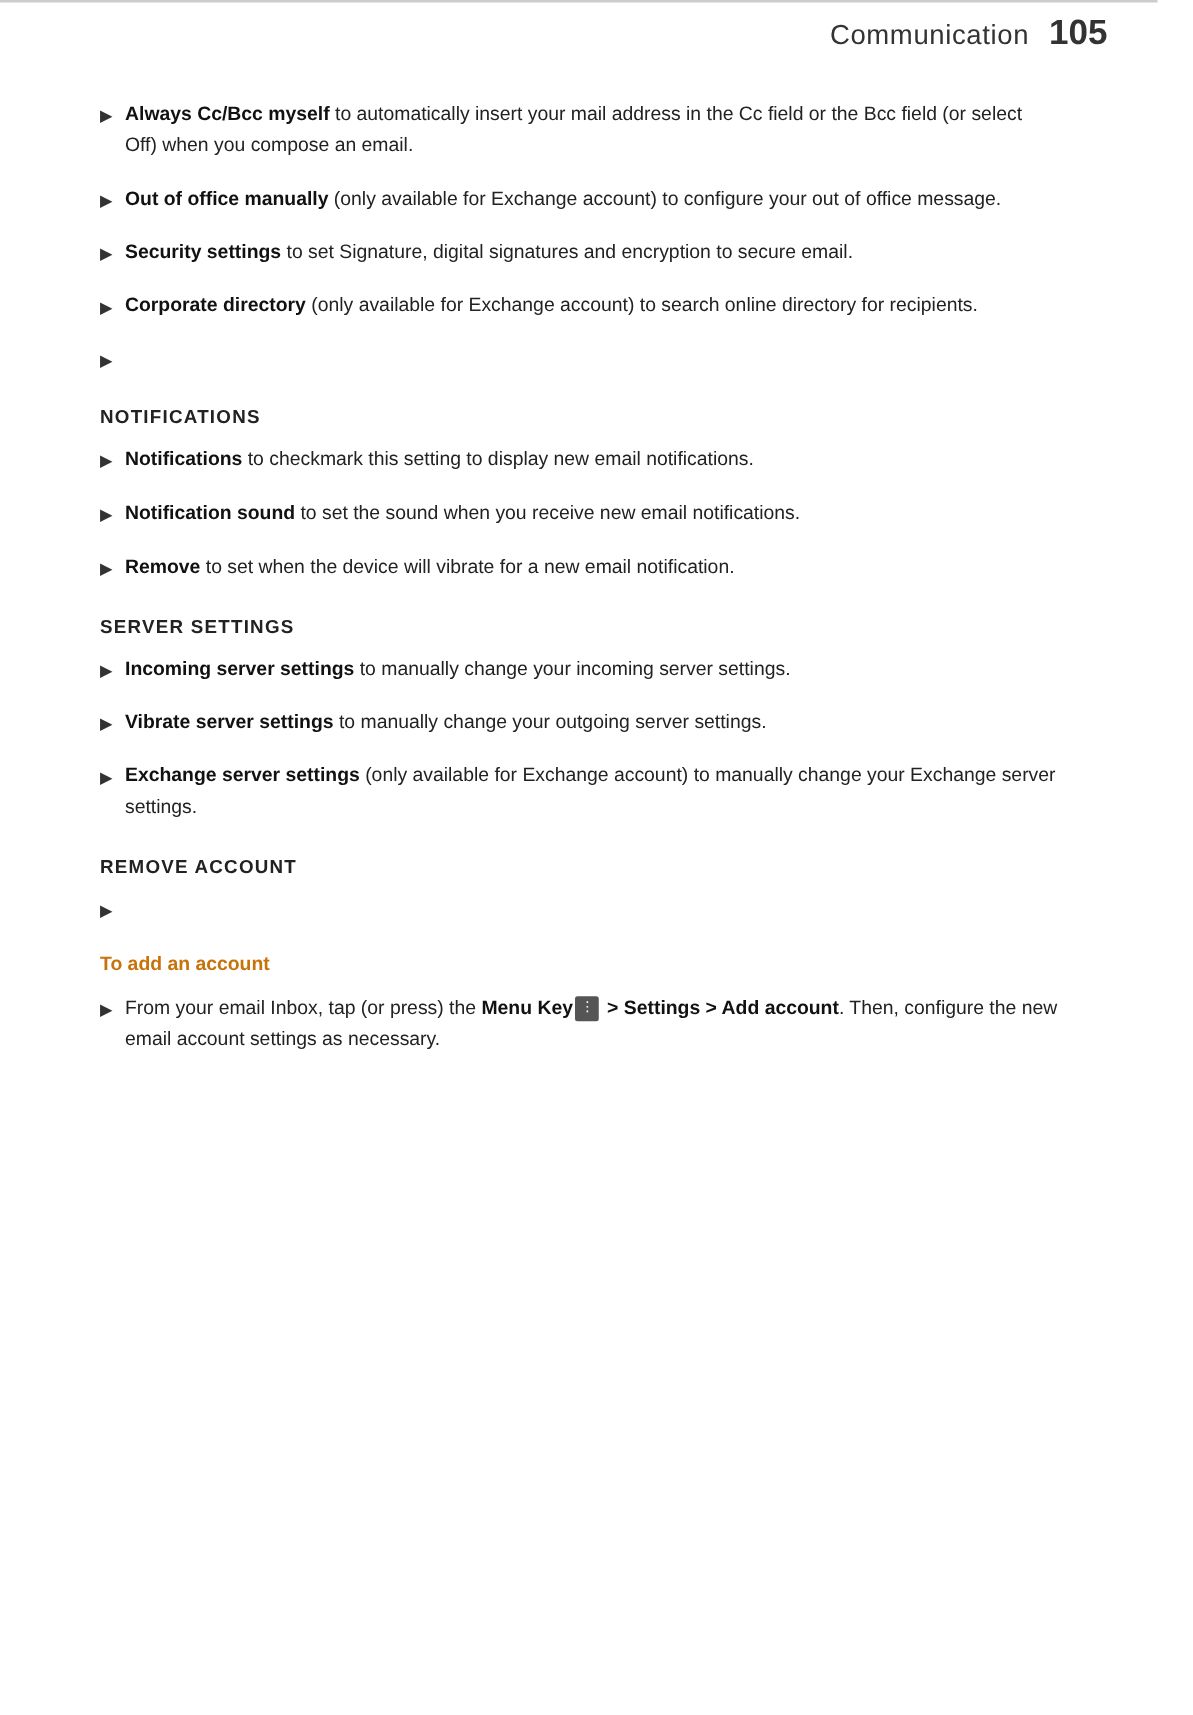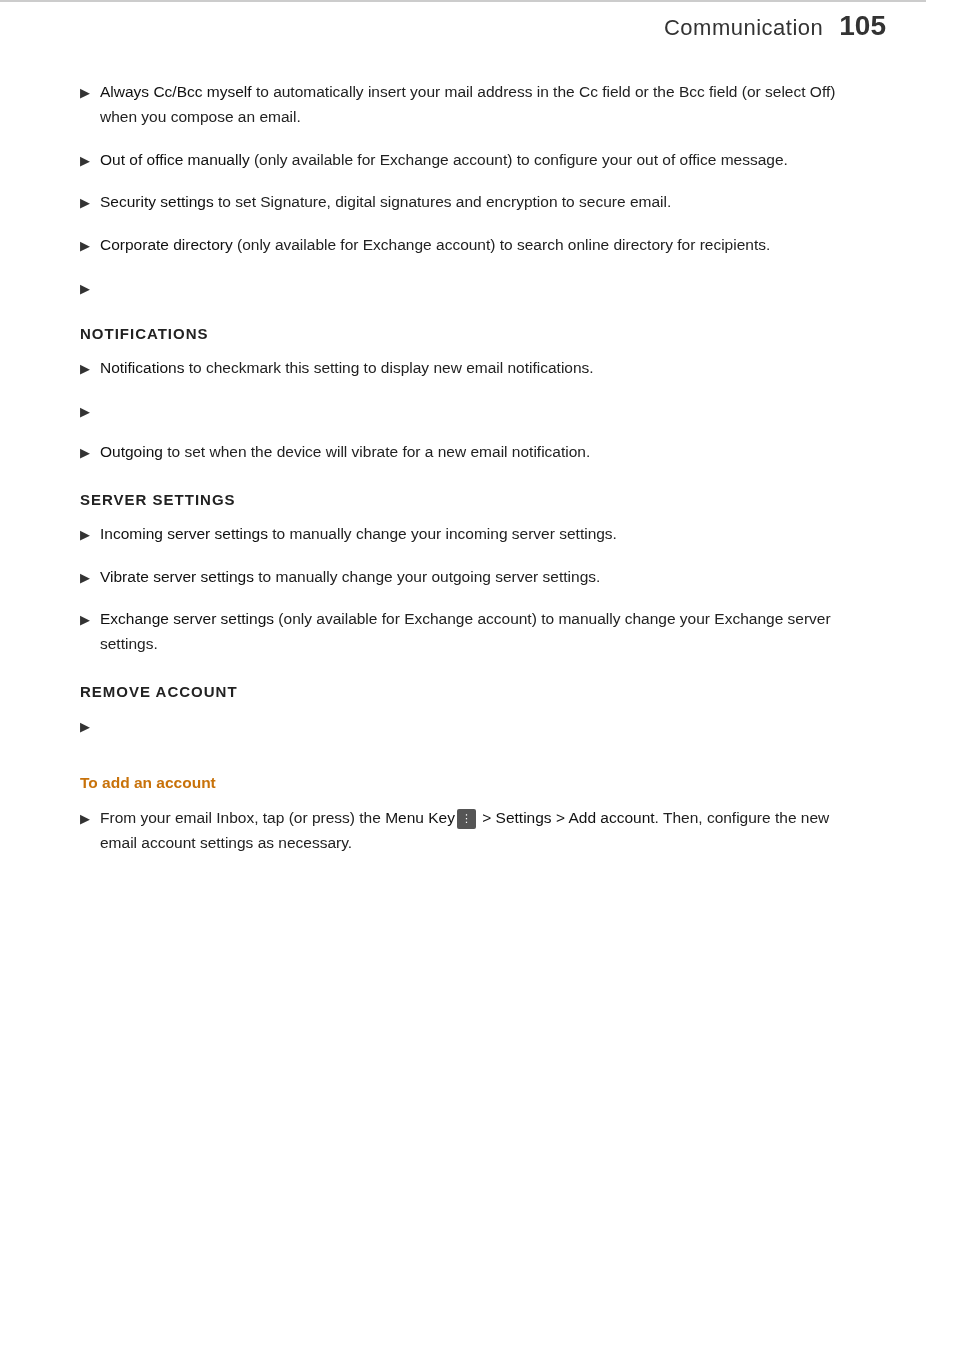--- a/index.html
+++ b/index.html
@@ -83,40 +83,40 @@
 
     .bullet-text {
       font-family: 'Arial', sans-serif;
       font-size: 15.5px;
       color: #222222;
       line-height: 1.6;
     }
 
     .bold-term {
       font-family: 'Arial', sans-serif;
-      font-weight: normal;
+      font-weight: bold;
       color: #111111;
     }
 
     .section-heading {
       font-family: 'Arial', sans-serif;
       font-size: 15px;
       font-weight: bold;
       color: #222222;
       letter-spacing: 1px;
       margin-top: 26px;
       margin-bottom: 14px;
     }
 
     .subsection-heading {
       font-family: 'Arial', sans-serif;
       font-size: 15.5px;
       font-weight: bold;
       color: #c8720a;
-      margin-top: 37px;
+      margin-top: 24px;
       margin-bottom: 14px;
     }
 
     .menu-key-icon {
       display: inline-block;
       background: #555555;
       color: #ffffff;
       font-size: 11px;
       font-family: 'Arial', sans-serif;
       padding: 1px 4px;
@@ -161,24 +161,25 @@
       </ul>
 
     <div class="section-heading">NOTIFICATIONS</div>
     <ul class="bullet-list" id="notifications-bullets">
         <li class="bullet-item">
           <span class="bullet-arrow">▶</span>
           <span class="bullet-text"><span class="bold-term">Notifications</span> to checkmark this setting to display new email notifications.</span>
         </li>
         <li class="bullet-item">
           <span class="bullet-arrow">▶</span>
-        </li>
-        <li class="bullet-item">
-          <span class="bullet-arrow">▶</span>
-          <span class="bullet-text"><span class="bold-term">Outgoing</span> to set when the device will vibrate for a new email notification.</span>
+          <span class="bullet-text"><span class="bold-term">Notification sound</span> to set the sound when you receive new email notifications.</span>
+        </li>
+        <li class="bullet-item">
+          <span class="bullet-arrow">▶</span>
+          <span class="bullet-text"><span class="bold-term">Remove</span> to set when the device will vibrate for a new email notification.</span>
         </li>
       </ul>
 
     <div class="section-heading">SERVER SETTINGS</div>
     <ul class="bullet-list" id="server-bullets">
         <li class="bullet-item">
           <span class="bullet-arrow">▶</span>
           <span class="bullet-text"><span class="bold-term">Incoming server settings</span> to manually change your incoming server settings.</span>
         </li>
         <li class="bullet-item">

